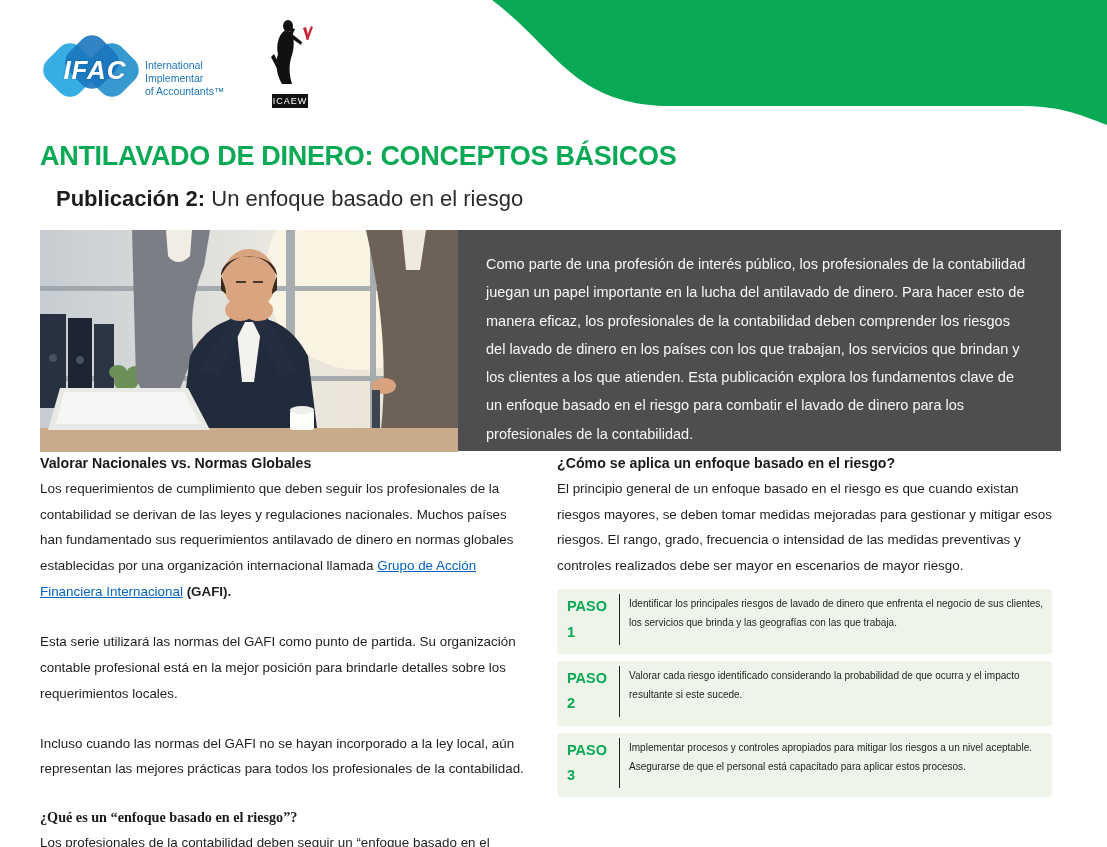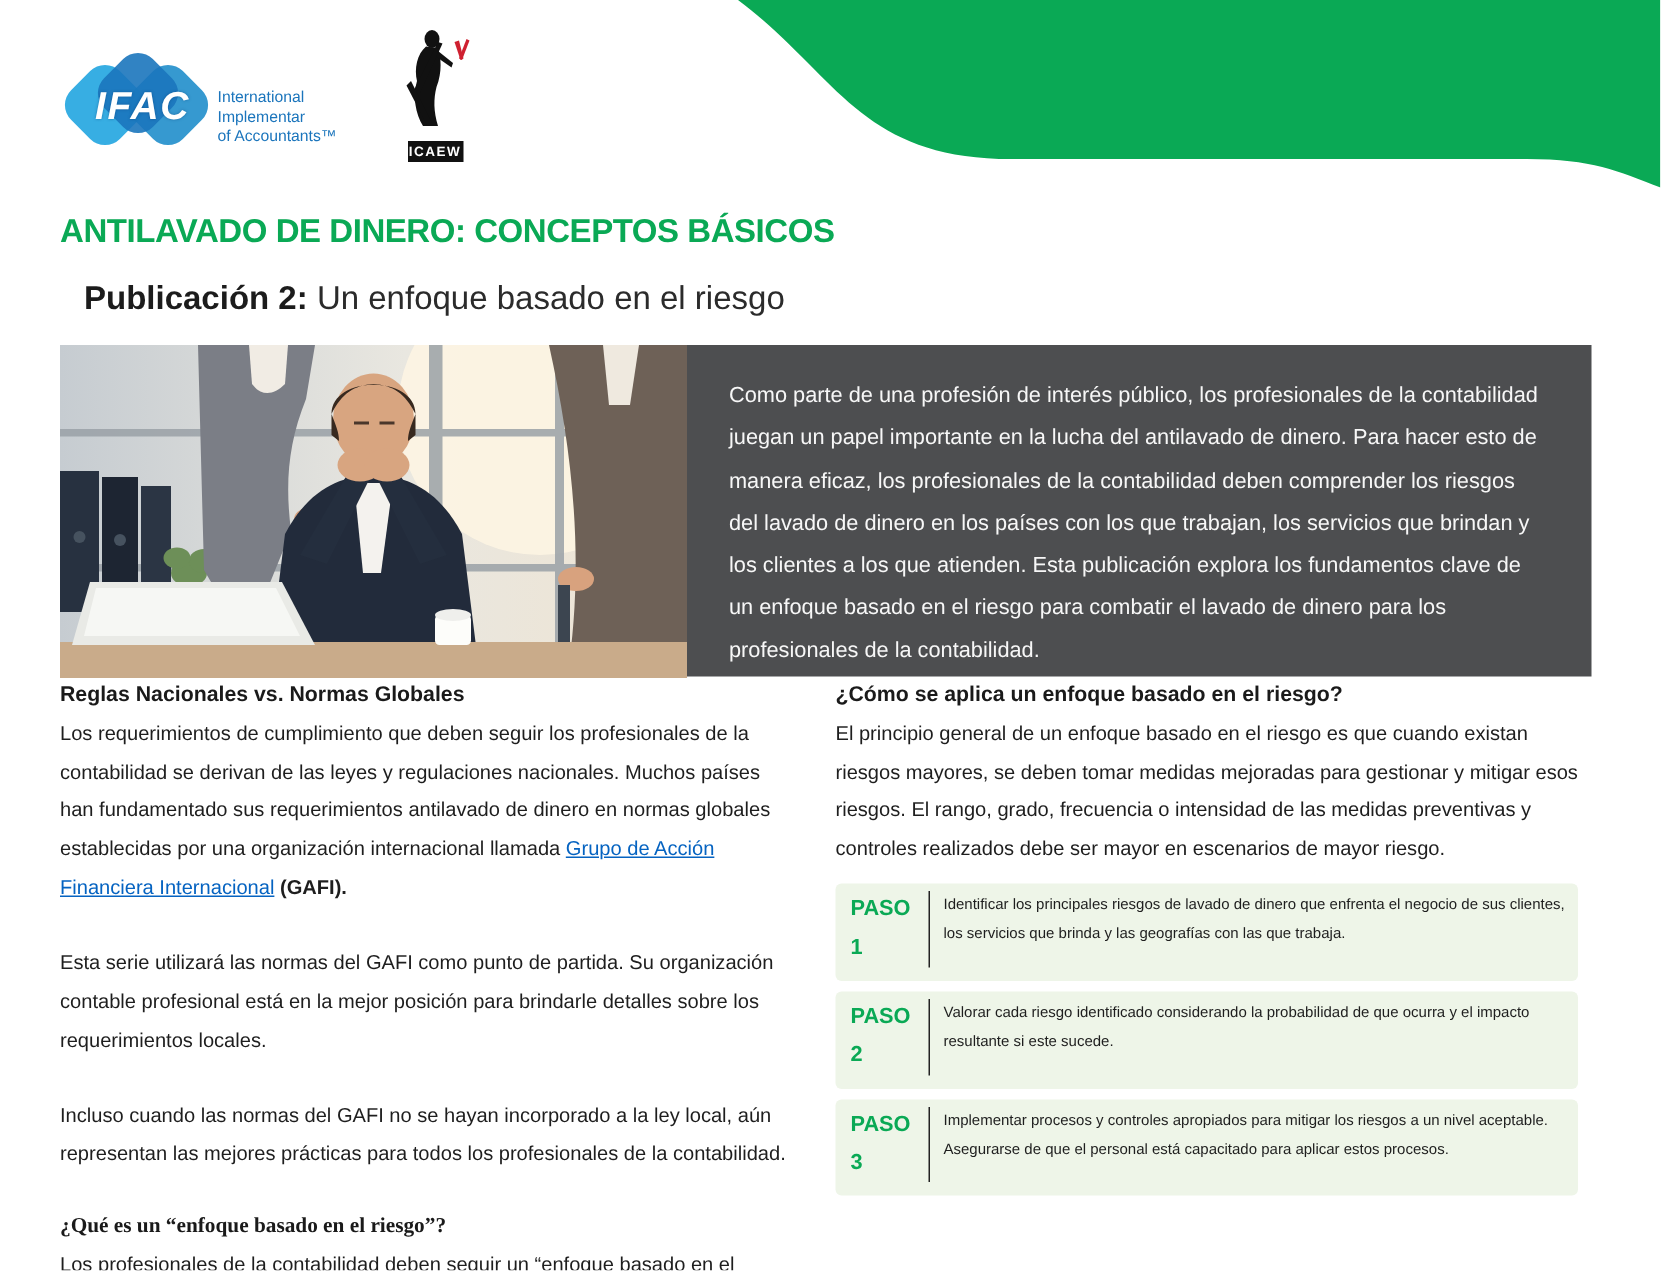--- a/index.html
+++ b/index.html
@@ -13,24 +13,24 @@
   .ifac-logo{position:absolute;top:33px;left:45px;width:195px;height:76px;}
   .ifac-marks{position:relative;width:92px;height:72px;float:left;}
   .ifac-d{position:absolute;width:46px;height:46px;border-radius:14px;transform:rotate(45deg);}
   .ifac-d1{left:2px;top:14px;background:#2caae2;opacity:.95;}
   .ifac-d2{left:24px;top:6px;background:#1b75bc;opacity:.9;}
   .ifac-d3{left:44px;top:14px;background:#1387c8;opacity:.85;}
   .ifac-text{position:absolute;left:10px;top:22px;width:80px;text-align:center;color:#ffffff;
     font-weight:bold;font-style:italic;font-size:26px;letter-spacing:1px;text-shadow:0 0 2px rgba(0,60,120,.5);}
   .ifac-word{float:left;margin-left:8px;margin-top:26px;color:#1b75bc;font-size:10.5px;line-height:1.25;}
   .icaew-logo{position:absolute;top:20px;left:262px;width:56px;height:86px;text-align:center;}
-  .icaew-badge{display:inline-block;background:#111111;color:#ffffff;font-weight:bold;font-size:9px;
+  .icaew-badge{display:inline-block;background:#111111;color:#ffffff;font-weight:normal;font-size:9px;
     padding:2px 1px;letter-spacing:1px;margin-top:1px;}
   
-  .title{position:absolute;left:40px;top:141px;font-size:22px;font-weight:bold;color:#0aa955;letter-spacing:-0.3px;}
+  .title{position:absolute;left:40px;top:141px;font-size:27px;font-weight:bold;color:#0aa955;letter-spacing:-0.3px;}
   .subtitle{position:absolute;left:56px;top:186px;font-size:22px;color:#2b2b2b;}
   .subtitle b{color:#1c1c1c;}
   
   .hero-photo{position:absolute;left:40px;top:230px;width:418px;height:222px;overflow:hidden;}
   .intro-box{position:absolute;left:458px;top:230px;width:603px;height:221px;background:#4d4e50;}
   .intro-box p{margin:0;padding:20px 28px 0 28px;color:#f7f7f7;font-weight:normal;font-size:14.5px;line-height:1.95;}
   
   .col{position:absolute;top:452px;font-size:13.4px;line-height:1.93;color:#1e1e1e;}
   .col-left{left:40px;width:492px;}
   .col-right{left:557px;width:495px;}
@@ -150,21 +150,21 @@
         <ellipse cx="262" cy="180" rx="12" ry="4" fill="#efefec"></ellipse>
       </g>
     </svg>
   </div>
 
   <div class="intro-box">
     <p>Como parte de una profesión de interés público, los profesionales de la contabilidad juegan un papel importante en la lucha del antilavado de dinero. Para hacer esto de manera eficaz, los profesionales de la contabilidad deben comprender los riesgos del lavado de dinero en los países con los que trabajan, los servicios que brindan y los clientes a los que atienden. Esta publicación explora los fundamentos clave de un enfoque basado en el riesgo para combatir el lavado de dinero para los profesionales de la contabilidad.</p>
   </div>
 
   <div class="col col-left">
-    <h3>Reglas Nacionales vs. Normas Globales</h3>
+    <h3>Valorar Nacionales vs. Normas Globales</h3>
     <p><span>Los requerimientos de cumplimiento que deben seguir los profesionales de la contabilidad se derivan de las leyes y regulaciones nacionales. Muchos países han fundamentado sus requerimientos antilavado de dinero en normas globales establecidas por una organización internacional llamada </span><a class="doc-link">Grupo de Acción Financiera Internacional</a><b> (GAFI).</b></p>
     <p>Esta serie utilizará las normas del GAFI como punto de partida. Su organización contable profesional está en la mejor posición para brindarle detalles sobre los requerimientos locales.</p>
     <p>Incluso cuando las normas del GAFI no se hayan incorporado a la ley local, aún representan las mejores prácticas para todos los profesionales de la contabilidad.</p>
     <h3 class="h2nd">¿Qué es un “enfoque basado en el riesgo”?</h3>
     <p>Los profesionales de la contabilidad deben seguir un “enfoque basado en el riesgo” para mitigar sus riesgos de lavado de dinero. Significa que los profesionales de la contabilidad deben identificar, valorar y comprender los riesgos de lavado de dinero a los que están expuestos y mitigarlos de manera eficaz. Se trata de comprender al cliente, los servicios y las jurisdicciones involucradas.</p>
   </div>
 
   <div class="col col-right">
     <h3>¿Cómo se aplica un enfoque basado en el riesgo?</h3>
     <p style="margin-bottom:10px;">El principio general de un enfoque basado en el riesgo es que cuando existan riesgos mayores, se deben tomar medidas mejoradas para gestionar y mitigar esos riesgos. El rango, grado, frecuencia o intensidad de las medidas preventivas y controles realizados debe ser mayor en escenarios de mayor riesgo.</p>

